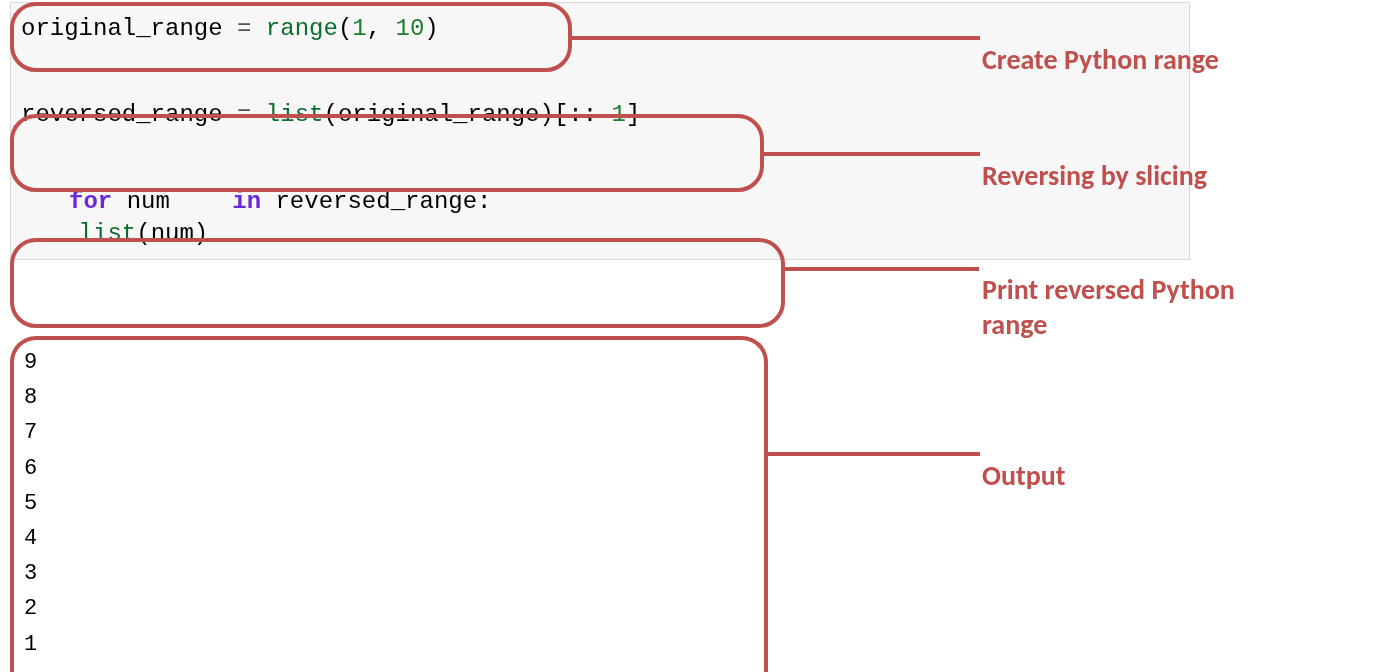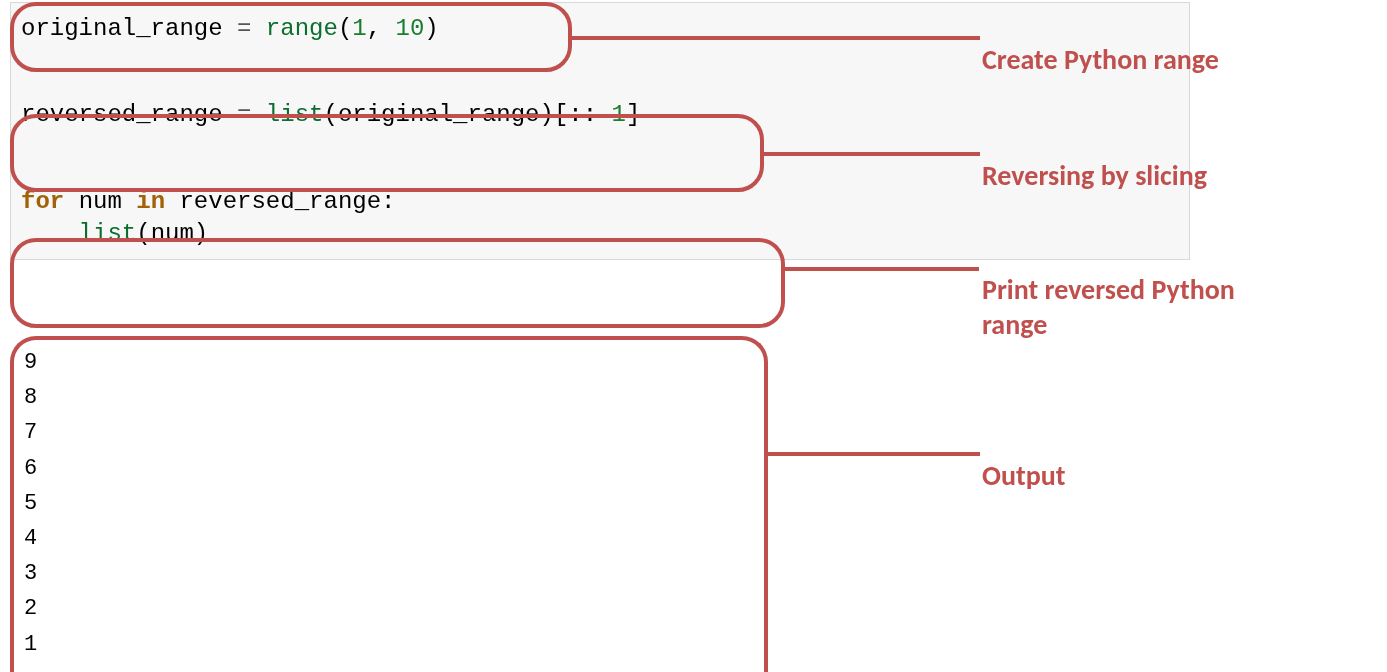--- a/index.html
+++ b/index.html
@@ -28,21 +28,21 @@
   .code-line {
     font-size: 24px;
     line-height: 1.35;
     white-space: pre;
     padding-left: 10px;
     color: #000;
   }
   .block-gap {
     height: 54px;
   }
-  .kw { color: #a16207; font-weight: bold; }
+  .kw { color: #6d28d9; font-weight: bold; margin-left: 48px; }
   .fn { color: #0a6e2d; }
   .num { color: #1a7e2e; }
   .op { color: #555; }
   .punct { color: #000; }
 
   .output-lines {
     position: absolute;
     left: 24px;
     top: 345px;
     font-size: 22px;

